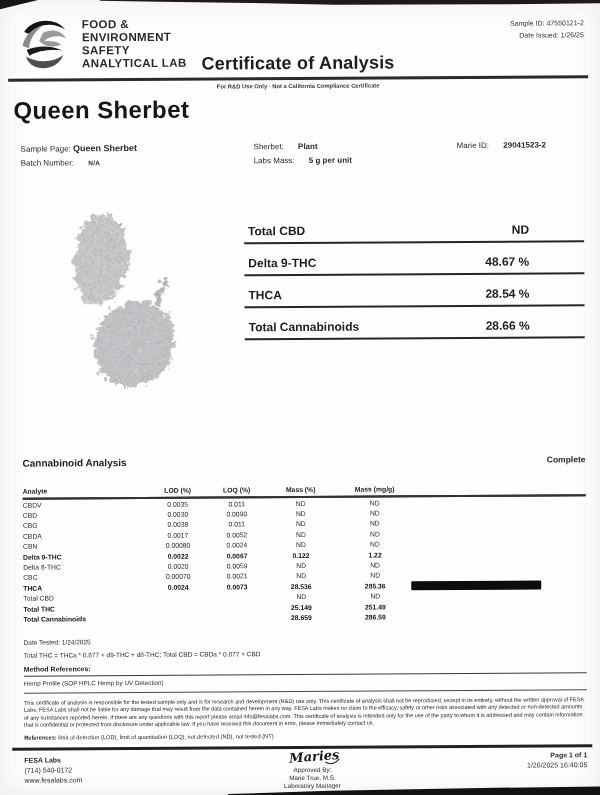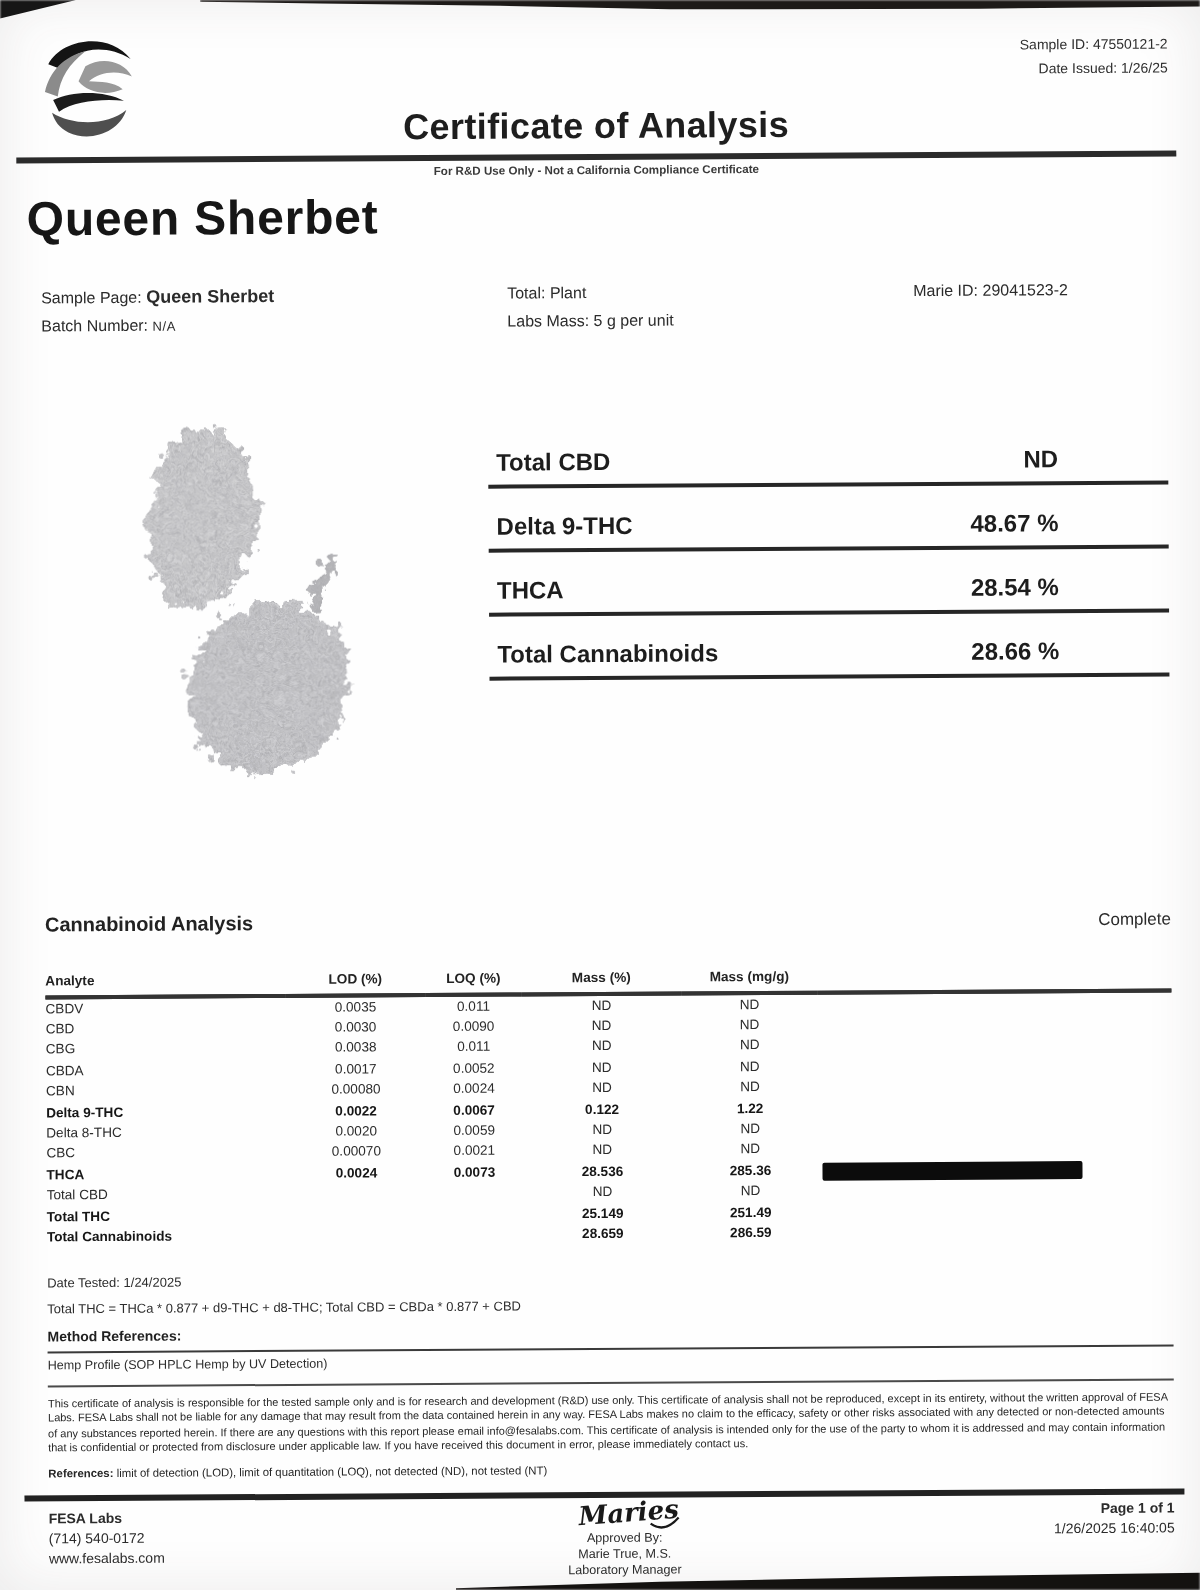--- a/index.html
+++ b/index.html
@@ -66,42 +66,42 @@
     font-size:24px;font-weight:700;letter-spacing:0.4px;color:#161616;
   }
   .info-row{
     position:absolute;left:22px;right:12px;top:140px;display:flex;
     font-size:8px;line-height:14px;color:#2b2b2b;
   }
   .info-col1{width:233px;}
   .info-col2{width:203px;}
   .info-col3{flex:1;}
   .info-line .lbl{font-weight:400;}
-  .info-line .val{font-weight:400;}
+  .info-line .val{font-weight:700;margin-left:12px;}
   .info-line .val-strong{font-weight:700;font-size:9px;}
   .info-line .val-small{font-size:6.5px;letter-spacing:0.3px;}
   
   .photo{position:absolute;left:25px;top:186px;width:205px;height:210px;}
   .summary{position:absolute;left:245px;right:15px;top:212px;}
   .srow{position:relative;height:30px;border-bottom:2px solid #262626;}
   .srow-label{
     position:absolute;left:4px;bottom:4px;
     font-size:12px;font-weight:700;color:#1d1d1d;
   }
   .srow-value{
     position:absolute;right:55px;bottom:4px;
     font-size:12px;font-weight:700;color:#1d1d1d;
   }
   
   .section-head{
     position:absolute;left:22px;right:15px;top:456px;
     display:flex;justify-content:space-between;align-items:flex-start;
   }
   .section-title{font-size:10px;font-weight:700;color:#222;margin-top:0;}
-  .section-status{font-size:8.5px;font-weight:400;color:#2a2a2a;}
+  .section-status{font-size:8.5px;font-weight:700;color:#2a2a2a;}
   table.analysis{
     position:absolute;left:22px;top:482px;width:563px;
     border-collapse:collapse;table-layout:fixed;
   }
   table.analysis col.c-analyte{width:120px;}
   table.analysis col.c-lod{width:70px;}
   table.analysis col.c-loq{width:48px;}
   table.analysis col.c-mass{width:80px;}
   table.analysis col.c-mgg{width:68px;}
   table.analysis col.c-fill{width:auto;}
@@ -152,20 +152,26 @@
 
     <div class="logo">
       <svg width="58" height="58" viewBox="0 0 100 100">
         <path d="M16 30 C28 8 68 2 87 26 C66 13 40 15 26 34 Z" fill="#141414"></path>
         <path d="M13 54 C17 36 30 23 48 19 C34 30 26 42 24 58 Z" fill="#8b8b8b"></path>
         <path d="M48 32 C62 24 80 27 88 41 C75 35 60 37 51 45 C61 46 72 45 80 52 C66 58 50 55 42 45 Z" fill="#9a9a9a"></path>
         <path d="M20 61 C37 53 64 53 81 62 C62 60 38 62 25 71 Z" fill="#1c1c1c"></path>
         <path d="M19 72 C36 83 66 84 83 70 C77 89 52 98 33 89 C25 85 21 79 19 72 Z" fill="#4f4f4f"></path>
       </svg>
     </div>
+    <div class="lab-name">
+      <div>FOOD &amp;</div>
+      <div>ENVIRONMENT</div>
+      <div>SAFETY</div>
+      <div>ANALYTICAL LAB</div>
+    </div>
     <div class="coa-title">Certificate of Analysis</div>
     <div class="header-meta">
       <div>Sample ID: 47550121-2</div>
       <div>Date Issued: 1/26/25</div>
     </div>
     <div class="rule-header"></div>
     <div class="coa-subtitle">For R&amp;D Use Only - Not a California Compliance Certificate</div>
 
     <div class="product-title">Queen Sherbet</div>
 
@@ -175,21 +181,21 @@
           <span class="lbl">Sample Page:</span>
           <span class="val-strong">Queen Sherbet</span>
         </div>
         <div class="info-line">
           <span class="lbl">Batch Number:</span>
           <span class="val val-small">N/A</span>
         </div>
       </div>
       <div class="info-col2">
         <div class="info-line">
-          <span class="lbl">Total:</span>
+          <span class="lbl">Sherbet:</span>
           <span class="val">Plant</span>
         </div>
         <div class="info-line">
           <span class="lbl">Labs Mass:</span>
           <span class="val">5 g per unit</span>
         </div>
       </div>
       <div class="info-col3">
         <div class="info-line">
           <span class="lbl">Marie ID:</span>

